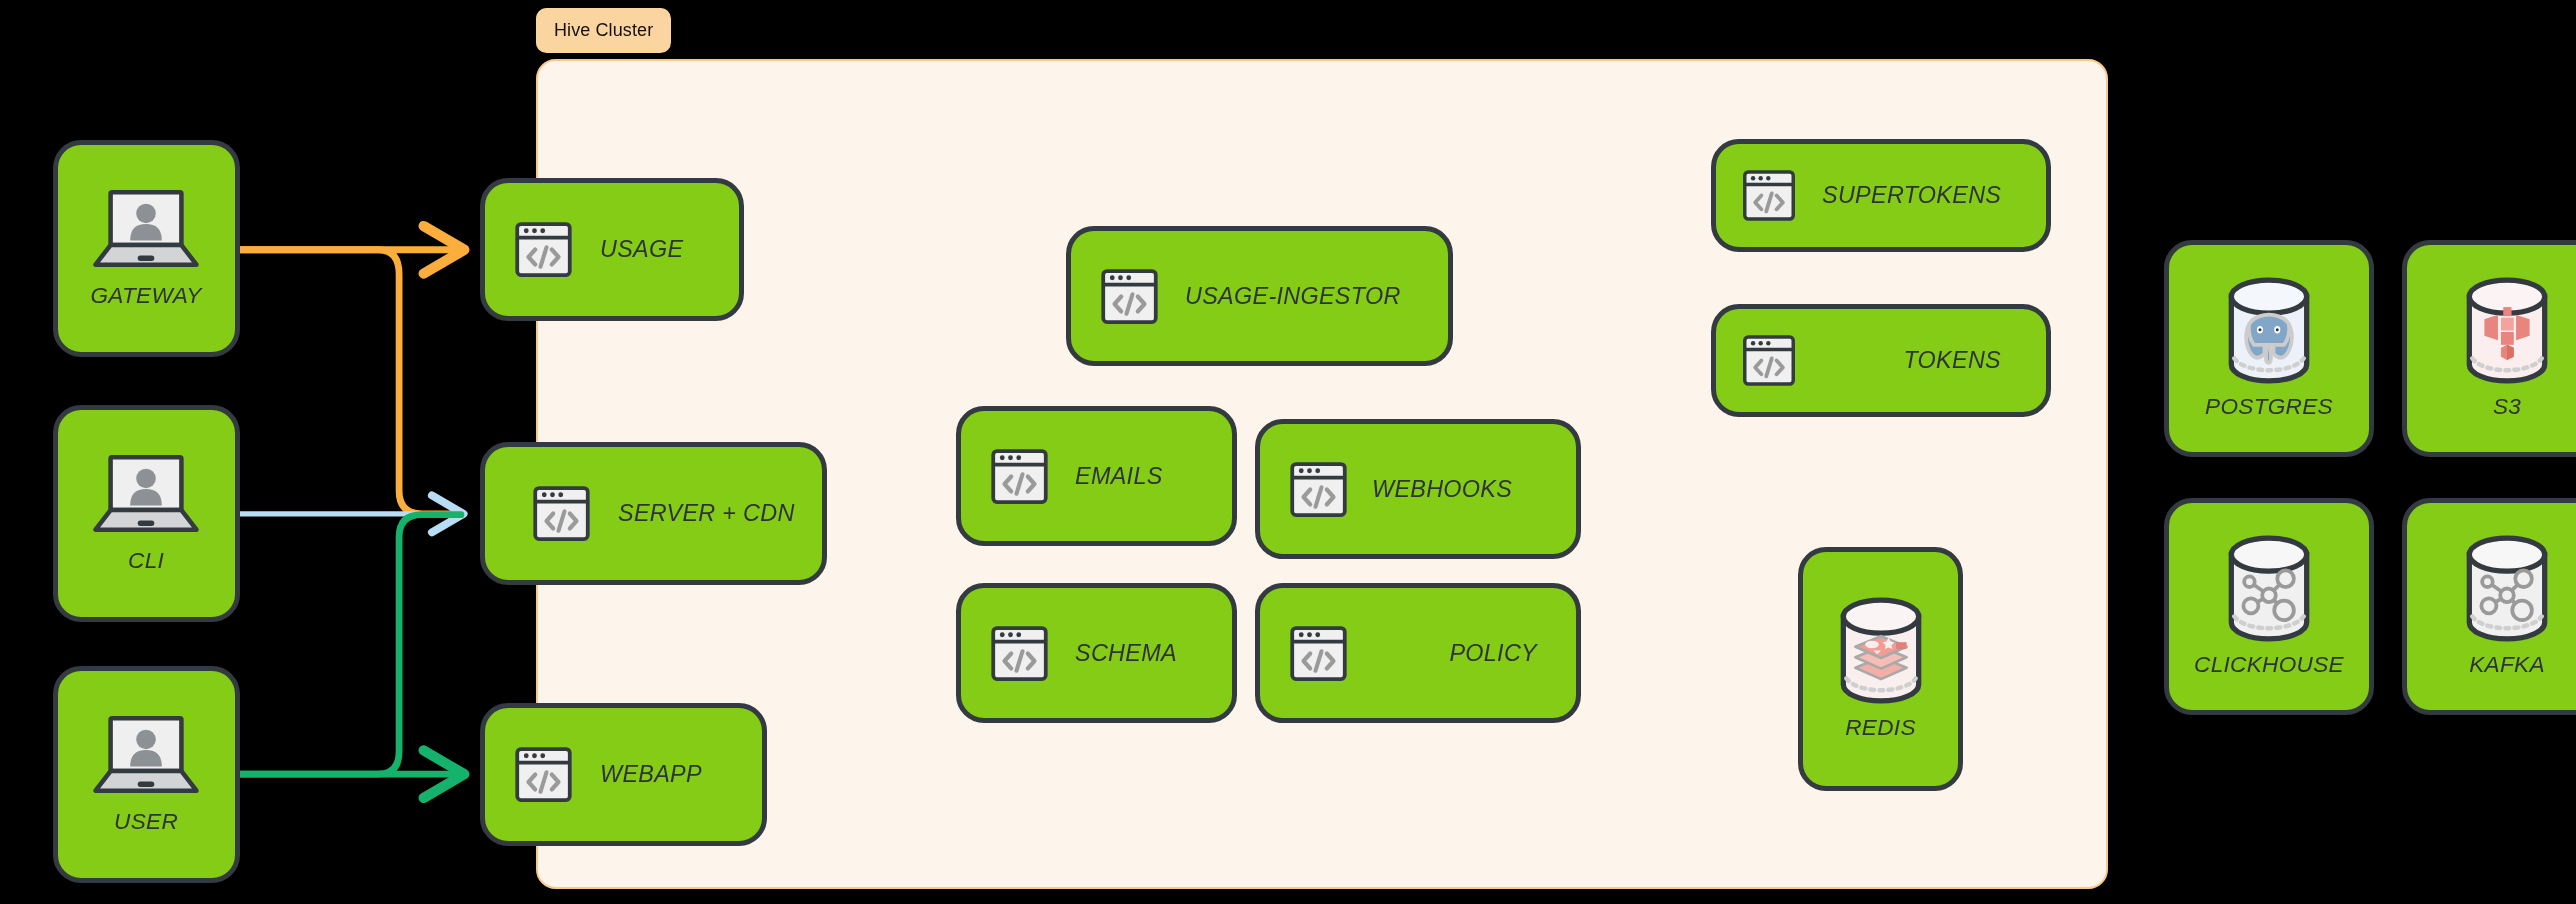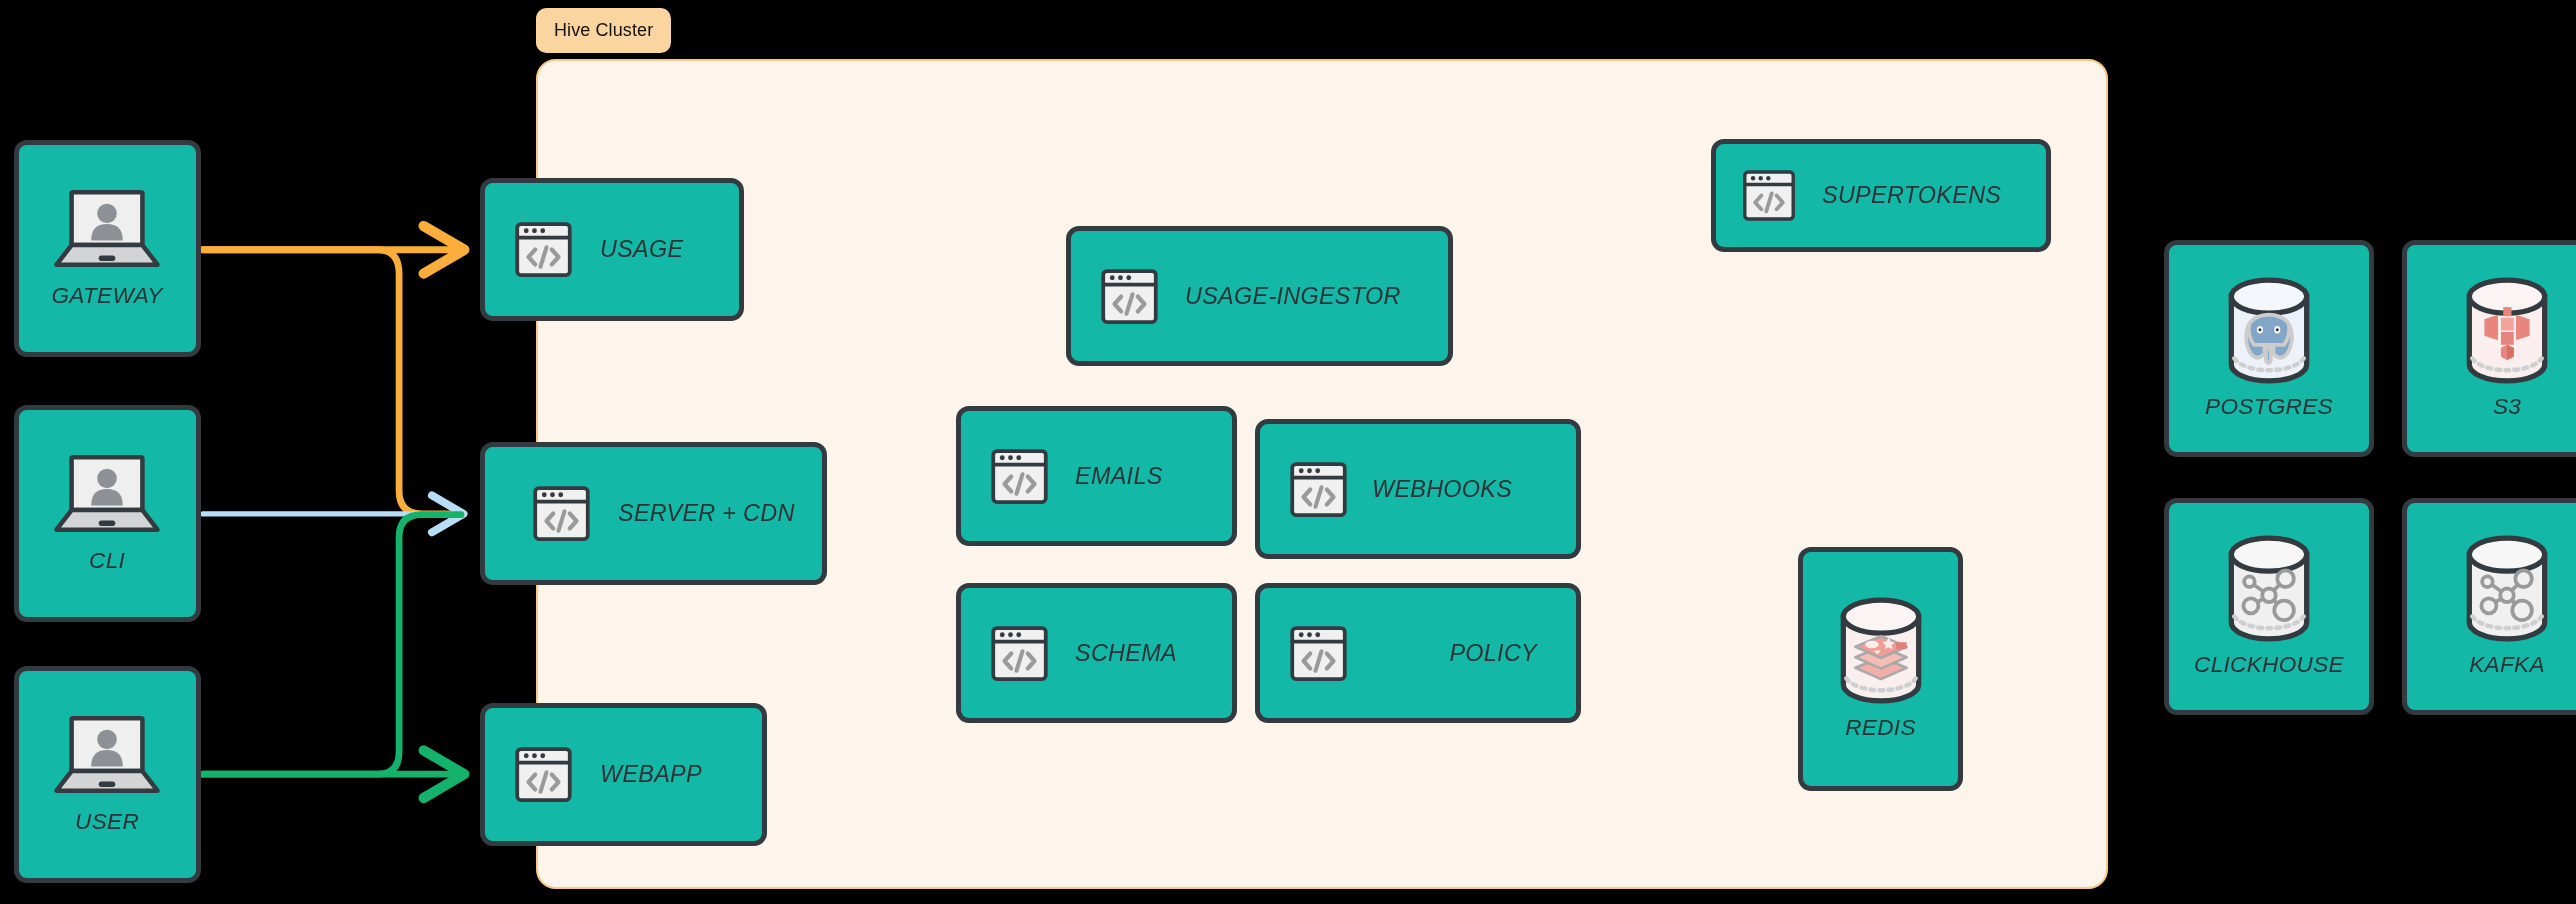--- a/index.html
+++ b/index.html
@@ -36,26 +36,26 @@
     font-size:18px;
     color:#14100c;
     letter-spacing:0.1px;
     white-space:nowrap;
     z-index:6;
   }
 
   
   .node {
     position:absolute;
-    background:#14b8a6;
+    background:#84cc16;
     border:5.3px solid #333A40;
-    border-radius:13px;
+    border-radius:28px;
     z-index:4;
   }
-  .node.actor   { display:flex; flex-direction:column; align-items:center; justify-content:center; }
+  .node.actor   { display:flex; flex-direction:column; align-items:center; justify-content:center;margin-left:39px; }
   .node.service { display:flex; flex-direction:row;    align-items:center; }
   .node.store   { display:flex; flex-direction:column; align-items:center; justify-content:center; }
 
   .node-label {
     font-style:italic;
     color:#2e3338;
     font-size:22.6px;
     letter-spacing:0.3px;
     white-space:nowrap;
   }
@@ -263,20 +263,33 @@
       <circle cx="16" cy="13" r="3.2" fill="#333A40"></circle>
       <circle cx="27" cy="13" r="3.2" fill="#333A40"></circle>
       <circle cx="38" cy="13" r="3.2" fill="#333A40"></circle>
       <path d="M28,38 L19,48 L28,58" fill="none" stroke="#9a9a9a" stroke-width="5.5" stroke-linecap="round" stroke-linejoin="round"></path>
       <path d="M50,38 L59,48 L50,58" fill="none" stroke="#9a9a9a" stroke-width="5.5" stroke-linecap="round" stroke-linejoin="round"></path>
       <path d="M43,35 L35,61" fill="none" stroke="#9a9a9a" stroke-width="5.5" stroke-linecap="round"></path>
     </svg>
     <span class="node-label">SUPERTOKENS</span>
   </div>
 
+  <div class="node service" style="left:1711px; top:304px; width:340px; height:113px; padding-left:26px; gap:26px;">
+    <svg class="win-icon" width="54" height="53" viewBox="0 0 78 76">
+      <rect x="4" y="4" width="70" height="68" rx="5" fill="#F0F0F0" stroke="#333A40" stroke-width="5"></rect>
+      <path d="M4,22 L74,22" stroke="#333A40" stroke-width="5"></path>
+      <circle cx="16" cy="13" r="3.2" fill="#333A40"></circle>
+      <circle cx="27" cy="13" r="3.2" fill="#333A40"></circle>
+      <circle cx="38" cy="13" r="3.2" fill="#333A40"></circle>
+      <path d="M28,38 L19,48 L28,58" fill="none" stroke="#9a9a9a" stroke-width="5.5" stroke-linecap="round" stroke-linejoin="round"></path>
+      <path d="M50,38 L59,48 L50,58" fill="none" stroke="#9a9a9a" stroke-width="5.5" stroke-linecap="round" stroke-linejoin="round"></path>
+      <path d="M43,35 L35,61" fill="none" stroke="#9a9a9a" stroke-width="5.5" stroke-linecap="round"></path>
+    </svg>
+    <span class="node-label" style="margin-left:auto; margin-right:45px;">TOKENS</span>
+  </div>
 
   <div class="node store" style="left:1798px; top:547px; width:165px; height:244px;">
     <svg class="db-icon" width="94" height="107" viewBox="0 0 124 142">
       <path d="M12,26 L12,116 A50,22 0 0 0 112,116 L112,26 Z" fill="#FAEFEF" stroke="#333A40" stroke-width="7"></path>
       <ellipse cx="62" cy="26" rx="50" ry="22" fill="#FBF4F4" stroke="#333A40" stroke-width="7"></ellipse>
       <path d="M16,108 A48,22 0 0 0 108,108" fill="none" stroke="#CFCFCF" stroke-width="6" stroke-dasharray="5 7" stroke-linecap="round"></path>
       <g transform="translate(62,80)">
         <path d="M-34,14 L0,29 L34,14 L0,0 Z" fill="#F4AEA8" stroke="#A9A9A9" stroke-width="3.5" stroke-linejoin="round"></path>
         <path d="M-34,0 L0,15 L34,0 L0,-14 Z" fill="#F6BCB6" stroke="#A9A9A9" stroke-width="3.5" stroke-linejoin="round"></path>
         <path d="M-34,-14 L0,1 L34,-14 L0,-28 Z" fill="#F19D96" stroke="#A9A9A9" stroke-width="3.5" stroke-linejoin="round"></path>

